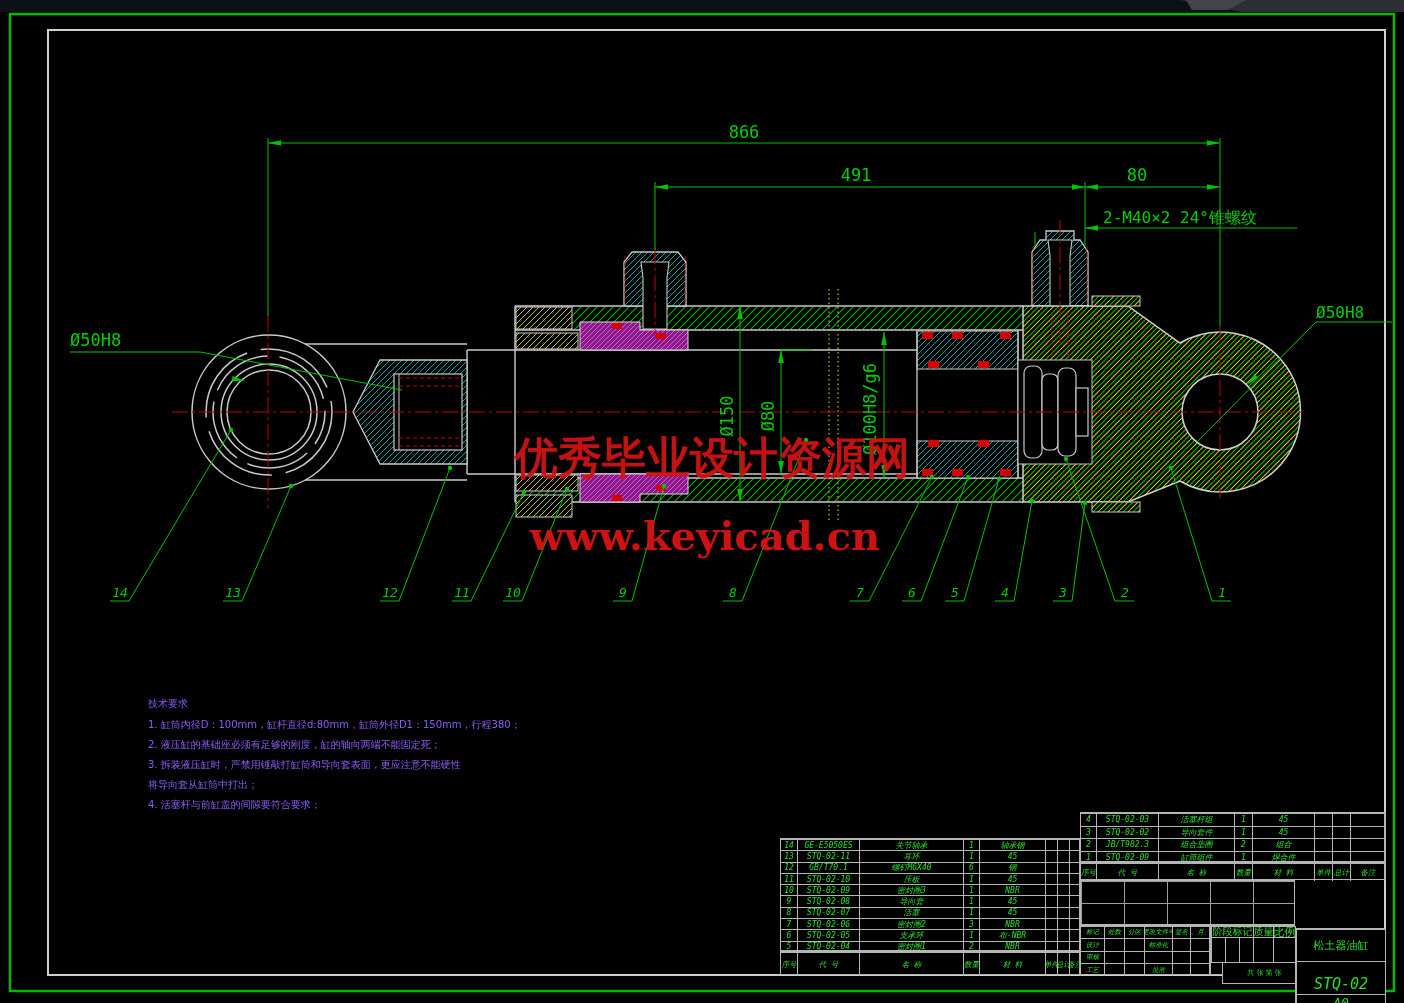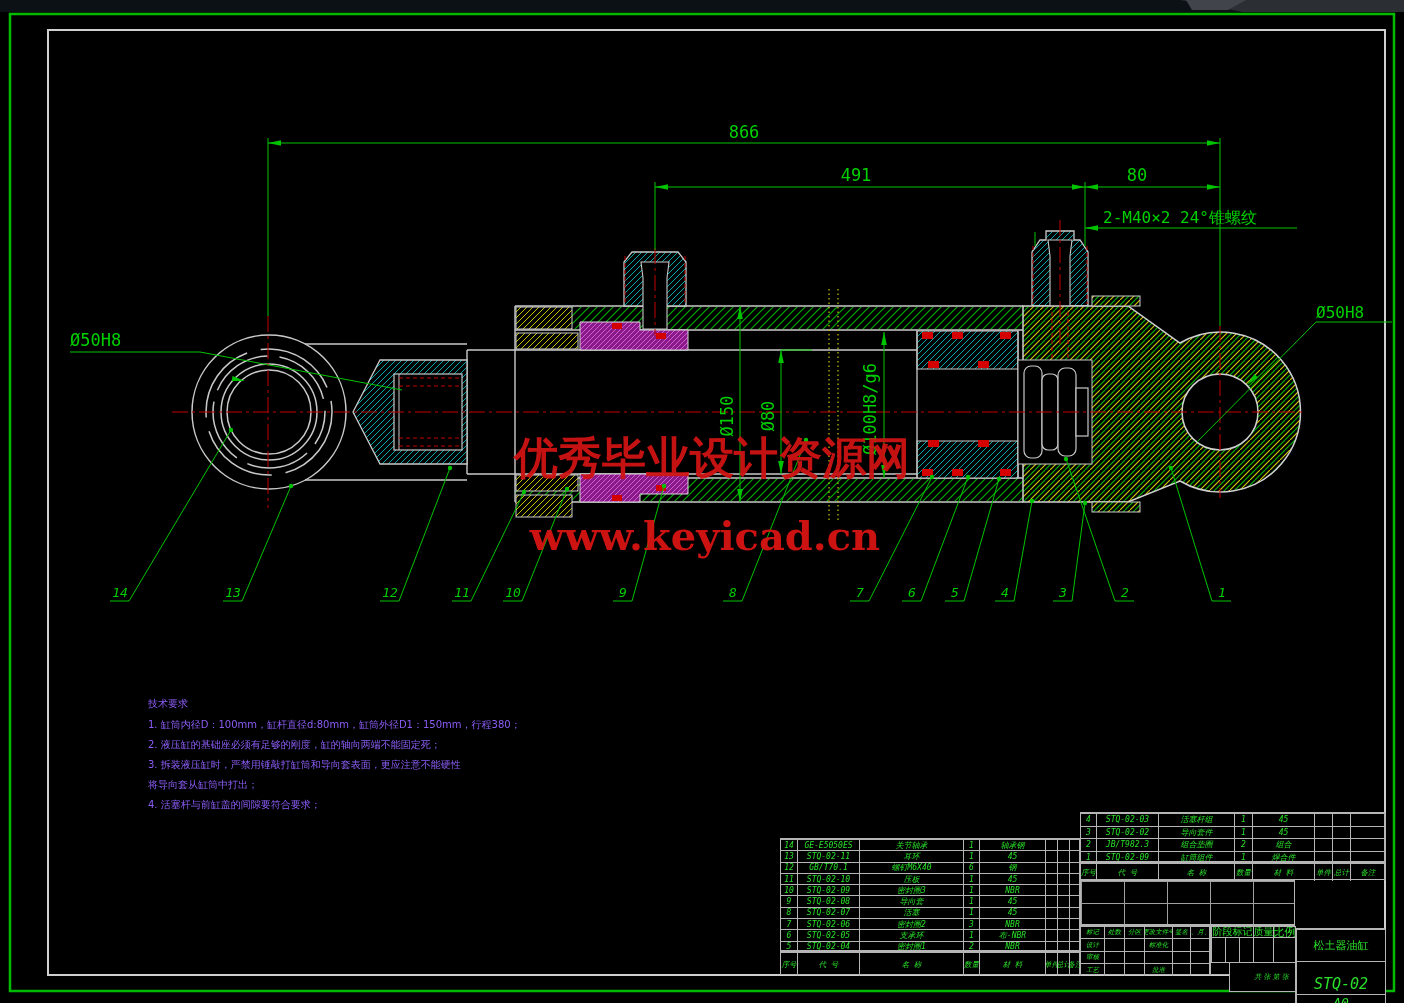--- a/index.html
+++ b/index.html
@@ -442,21 +442,21 @@
 
   <div class="tb" style="left:1210px;top:925px;width:85px;height:50px;">
     <div class="tcell" style="left:0;top:0;width:43px;height:12px;font-size:10px;">阶段标记</div>
     <div class="tcell" style="left:42px;top:0;width:21px;height:12px;font-size:10px;">质量</div>
     <div class="tcell" style="left:62px;top:0;width:23px;height:12px;font-size:12px;">比例</div>
     <div class="tcell" style="left:0;top:11px;width:15px;height:26px;"></div>
     <div class="tcell" style="left:14px;top:11px;width:15px;height:26px;"></div>
     <div class="tcell" style="left:28px;top:11px;width:15px;height:26px;"></div>
     <div class="tcell" style="left:42px;top:11px;width:21px;height:26px;"></div>
     <div class="tcell" style="left:62px;top:11px;width:23px;height:26px;"></div>
-    <div class="tcell" style="left:18px;top:36px;width:85px;height:30px;font-size:7px;font-style:italic;">共 张  第 张</div>
+    <div class="tcell" style="left:11px;top:36px;width:85px;height:22px;font-size:7px;">共 张  第 张</div>
   </div>
 
   <div class="tb" style="left:1295px;top:928px;width:90px;height:95px;">
     <div class="tcell" style="left:0;top:0;width:90px;height:33px;font-size:11px;">松土器油缸</div>
     <div class="tcell" style="left:0;top:32px;width:90px;height:46px;font:italic 15px 'DejaVu Sans Mono',monospace;">STQ-02</div>
     <div class="tcell" style="left:0;top:65px;width:90px;height:17px;font:italic 13px 'DejaVu Sans Mono',monospace;">A0</div>
   </div>
 </div>
 
 </body></html>

